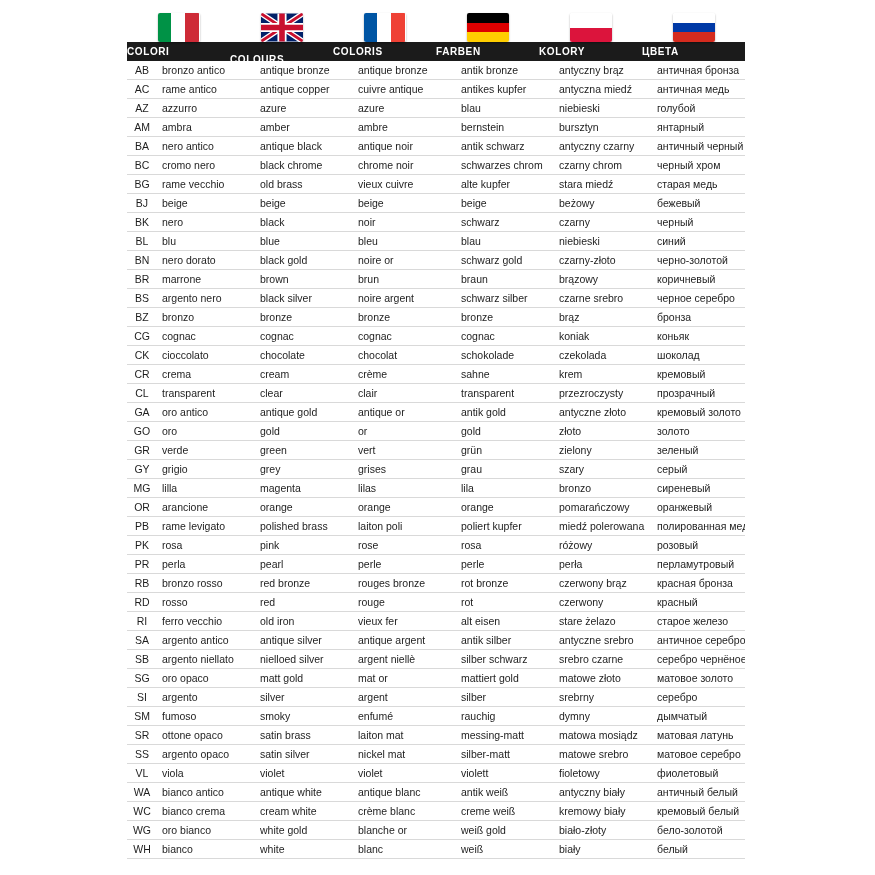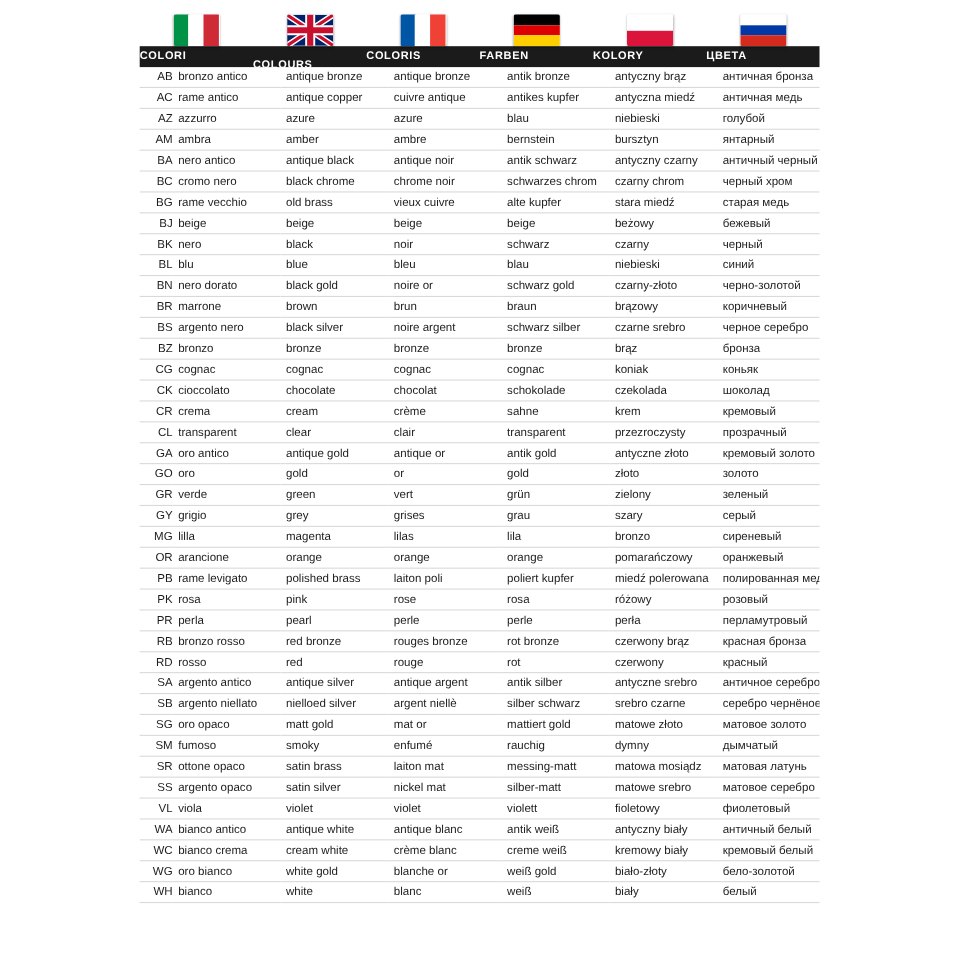--- a/index.html
+++ b/index.html
@@ -87,21 +87,21 @@
     height: 18px;
     padding: 0 0 0 5px;
     border: none;
     border-bottom: 1px solid #d9d9d9;
     color: #1d1d1d;
     white-space: nowrap;
     overflow: hidden;
   }
   table.colors tr td:first-child {
     padding-left: 0;
-    text-align: right;
+    text-align: center;
     font-size: 10.5px;
     color: #1d1d1d;
     border-bottom: 1px solid #d9d9d9;
   }
 </style>
 </head>
 <body>
 
 <div class="page">
 
@@ -435,20 +435,29 @@
         <tr>
           <td>RD</td>
           <td>rosso</td>
           <td>red</td>
           <td>rouge</td>
           <td>rot</td>
           <td>czerwony</td>
           <td>красный</td>
         </tr>
         <tr>
+          <td>RI</td>
+          <td>ferro vecchio</td>
+          <td>old iron</td>
+          <td>vieux fer</td>
+          <td>alt eisen</td>
+          <td>stare żelazo</td>
+          <td>старое железо</td>
+        </tr>
+        <tr>
           <td>SA</td>
           <td>argento antico</td>
           <td>antique silver</td>
           <td>antique argent</td>
           <td>antik silber</td>
           <td>antyczne srebro</td>
           <td>античное серебро</td>
         </tr>
         <tr>
           <td>SB</td>
@@ -462,20 +471,29 @@
         <tr>
           <td>SG</td>
           <td>oro opaco</td>
           <td>matt gold</td>
           <td>mat or</td>
           <td>mattiert gold</td>
           <td>matowe złoto</td>
           <td>матовое золото</td>
         </tr>
         <tr>
+          <td>SI</td>
+          <td>argento</td>
+          <td>silver</td>
+          <td>argent</td>
+          <td>silber</td>
+          <td>srebrny</td>
+          <td>серебро</td>
+        </tr>
+        <tr>
           <td>SM</td>
           <td>fumoso</td>
           <td>smoky</td>
           <td>enfumé</td>
           <td>rauchig</td>
           <td>dymny</td>
           <td>дымчатый</td>
         </tr>
         <tr>
           <td>SR</td>

